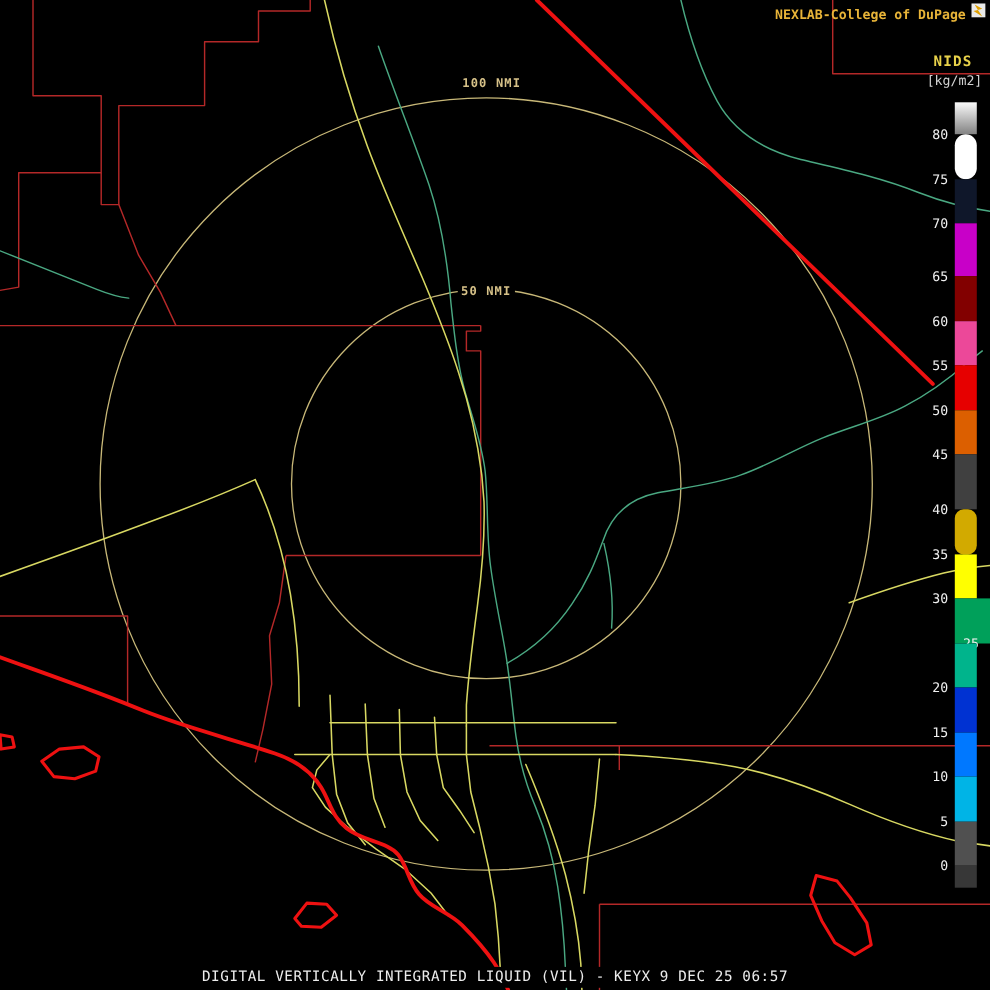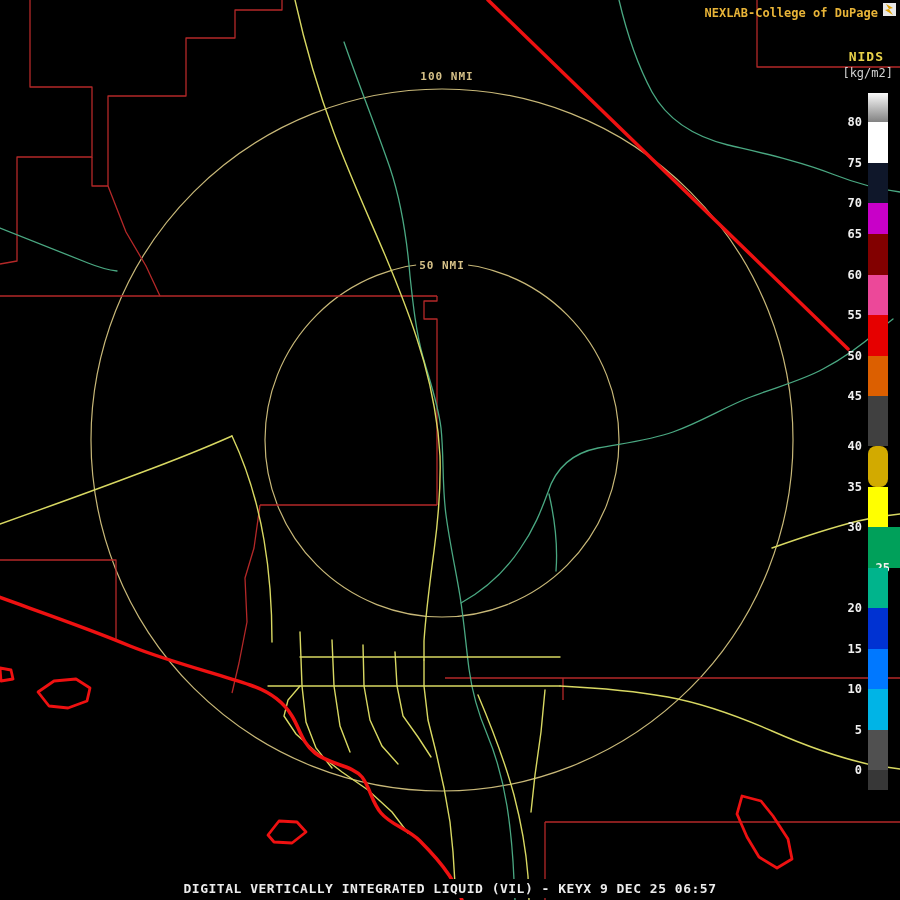--- a/index.html
+++ b/index.html
@@ -6,24 +6,24 @@
   body{width:900px;height:900px;overflow:hidden;font-family:"DejaVu Sans Mono","Liberation Mono",monospace;}
   #app{position:relative;width:900px;height:900px;background:#000;}
   #map-svg{position:absolute;left:0;top:0;}
   .credit{position:absolute;top:6px;right:22px;color:#e8b438;font-size:12px;font-weight:bold;white-space:nowrap;}
   .logo{position:absolute;top:3px;right:4px;width:13px;height:13px;}
   .nids{position:absolute;top:49px;right:16px;color:#e8d24a;font-size:13px;font-weight:bold;letter-spacing:1px;}
   .units{position:absolute;top:66px;right:7px;color:#d2d2d2;font-size:12px;}
   .ring-label{position:absolute;transform:translate(-50%,-50%);color:#d6c188;font-size:11px;font-weight:bold;background:#000;padding:0 3px;letter-spacing:1px;white-space:nowrap;}
   .ring-label.outer{left:447px;top:76px;}
   .ring-label.inner{left:442px;top:265px;}
-  .caption{position:absolute;left:0;right:0;bottom:2px;text-align:center;color:#ececec;font-size:13px;font-weight:bold;letter-spacing:.5px;background:#000;padding:2px 0;}
+  .caption{position:absolute;left:0;right:0;bottom:2px;text-align:center;color:#ececec;font-size:13px;font-weight:normal;letter-spacing:.5px;background:#000;padding:2px 0;}
   #colorbar{position:absolute;left:868px;top:93px;width:20px;}
   .cbar-seg{position:relative;width:20px;}
-  .cbar-label{position:absolute;right:26px;bottom:-7px;color:#f0f0f0;font-size:12px;line-height:14px;font-weight:bold;}
+  .cbar-label{position:absolute;right:26px;bottom:-7px;color:#f0f0f0;font-size:12px;line-height:14px;font-weight:normal;}
 </style>
 </head>
 <body>
 
 <div id="app">
 
   <svg id="map-svg" width="900" height="900" viewBox="0 0 900 900">
 
     <g fill="none" stroke-width="1.2" stroke="#c8b878">
       <circle cx="442" cy="440" r="177"></circle>
@@ -93,27 +93,27 @@
   <div class="nids">NIDS</div>
   <div class="units">[kg/m2]</div>
 
   <div class="ring-label outer">100 NMI</div>
   <div class="ring-label inner">50 NMI</div>
 
   <div id="colorbar">
       <div class="cbar-seg" style="height: 29px; background: linear-gradient(rgb(250, 250, 250), rgb(130, 130, 130));">
         <span class="cbar-label">80</span>
       </div>
-      <div class="cbar-seg" style="height: 40.5px; background: rgb(255, 255, 255);">
+      <div class="cbar-seg" style="height: 40.5px; background: rgb(255, 255, 255); border-radius: 10px;">
         <span class="cbar-label">75</span>
       </div>
       <div class="cbar-seg" style="height: 40.5px; background: #0f172a;">
         <span class="cbar-label">70</span>
       </div>
-      <div class="cbar-seg" style="height: 31px; background: rgb(200, 0, 200);">
+      <div class="cbar-seg" style="height: 48px; background: rgb(200, 0, 200);">
         <span class="cbar-label">65</span>
       </div>
       <div class="cbar-seg" style="height: 40.5px; background: rgb(130, 0, 0);">
         <span class="cbar-label">60</span>
       </div>
       <div class="cbar-seg" style="height: 40.5px; background: #ec4899;">
         <span class="cbar-label">55</span>
       </div>
       <div class="cbar-seg" style="height: 40.5px; background: rgb(230, 0, 0);">
         <span class="cbar-label">50</span>

